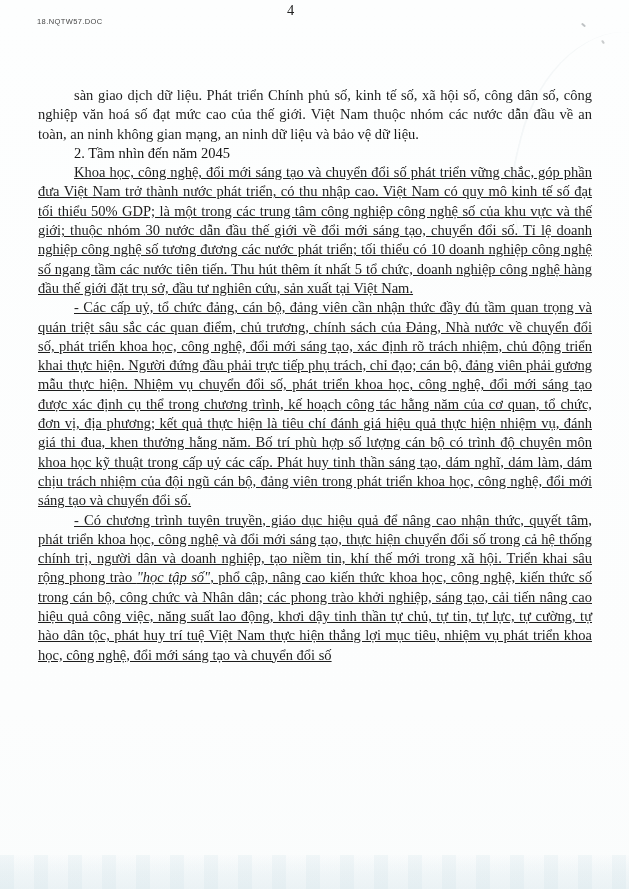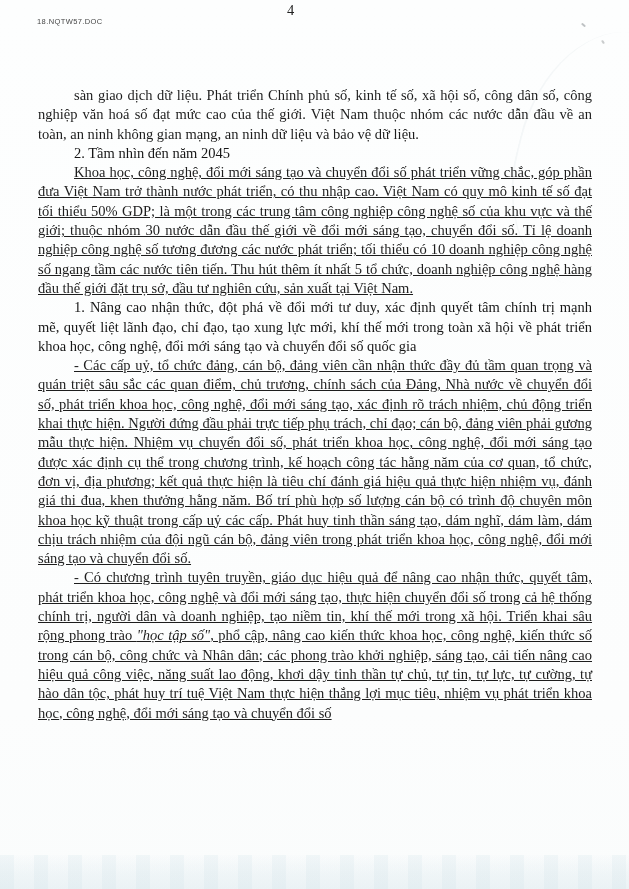--- a/index.html
+++ b/index.html
@@ -127,21 +127,20 @@
 
   <div class="content">
 
     <p class="para-continuation">sàn giao dịch dữ liệu. Phát triển Chính phủ số, kinh tế số, xã hội số, công dân số, công nghiệp văn hoá số đạt mức cao của thế giới. Việt Nam thuộc nhóm các nước dẫn đầu về an toàn, an ninh không gian mạng, an ninh dữ liệu và bảo vệ dữ liệu.</p>
 
     <p class="heading-bold heading-vision">2. Tầm nhìn đến năm 2045</p>
 
     <p class="spaced">Khoa học, công nghệ, đổi mới sáng tạo và chuyển đổi số phát triển vững chắc, góp phần đưa Việt Nam trở thành nước phát triển, có thu nhập cao. Việt Nam có quy mô kinh tế số đạt tối thiểu 50% GDP; là một trong các trung tâm công nghiệp công nghệ số của khu vực và thế giới; thuộc nhóm 30 nước dẫn đầu thế giới về đổi mới sáng tạo, chuyển đổi số. Tỉ lệ doanh nghiệp công nghệ số tương đương các nước phát triển; tối thiểu có 10 doanh nghiệp công nghệ số ngang tầm các nước tiên tiến. Thu hút thêm ít nhất 5 tổ chức, doanh nghiệp công nghệ hàng đầu thế giới đặt trụ sở, đầu tư nghiên cứu, sản xuất tại Việt Nam.</p>
 
 
-    <p class="heading-bold heading-task">1. Nâng cao nhận thức, đột phá về đổi mới tư duy, xác định quyết tâm chính trị mạnh mẽ, quyết liệt lãnh đạo, chỉ đạo, tạo xung lực mới, khí thế mới trong toàn xã hội về phát triển khoa học, công nghệ, đổi mới sáng tạo và chuyển đổi số quốc gia</p>
 
     <p class="spaced">
       <span>- Các cấp uỷ, tổ chức đảng, cán bộ, đảng viên cần nhận thức đầy đủ tầm quan trọng và quán triệt sâu sắc các quan điểm, chủ trương, chính sách của Đảng, Nhà nước về chuyển đổi số, phát triển khoa học, công nghệ, đổi mới sáng tạo, xác định rõ trách nhiệm, chủ động triển khai thực hiện. Người đứng đầu phải trực tiếp phụ trách, chỉ đạo; cán bộ, đảng viên phải gương mẫu thực hiện. Nhiệm vụ chuyển đổi số, phát triển khoa học, công nghệ, đổi mới sáng tạo được xác định cụ thể trong chương trình, kế hoạch công tác hằng năm của cơ quan, tổ chức, đơn vị, địa phương; kết quả thực hiện là tiêu chí đánh giá hiệu quả thực hiện nhiệm vụ, đánh giá thi đua, khen thưởng hằng năm. Bố trí phù hợp số lượng cán bộ có trình độ chuyên môn khoa học kỹ thuật trong cấp uỷ các cấp. Phát huy tinh thần sáng tạo, dám nghĩ, dám làm, dám chịu trách nhiệm của đội ngũ cán bộ, đảng viên trong phát triển khoa học, công nghệ, đổi mới sáng tạo và chuyển đổi số.</span>
     </p>
 
     <p class="spaced">
       <span>- Có chương trình tuyên truyền, giáo dục hiệu quả để nâng cao nhận thức, quyết tâm, phát triển khoa học, công nghệ và đổi mới sáng tạo, thực hiện chuyển đổi số trong cả hệ thống chính trị, người dân và doanh nghiệp, tạo niềm tin, khí thế mới trong xã hội. Triển khai sâu rộng phong trào </span><span class="italic-phrase">"học tập số"</span><span>, phổ cập, nâng cao kiến thức khoa học, công nghệ, kiến thức số trong cán bộ, công chức và Nhân dân; các phong trào khởi nghiệp, sáng tạo, cải tiến nâng cao hiệu quả công việc, năng suất lao động, khơi dậy tinh thần tự chủ, tự tin, tự lực, tự cường, tự hào dân tộc, phát huy trí tuệ Việt Nam thực hiện thắng lợi mục tiêu, nhiệm vụ phát triển khoa học, công nghệ, đổi mới sáng tạo và chuyển đổi số</span>
     </p>
 
   </div>

